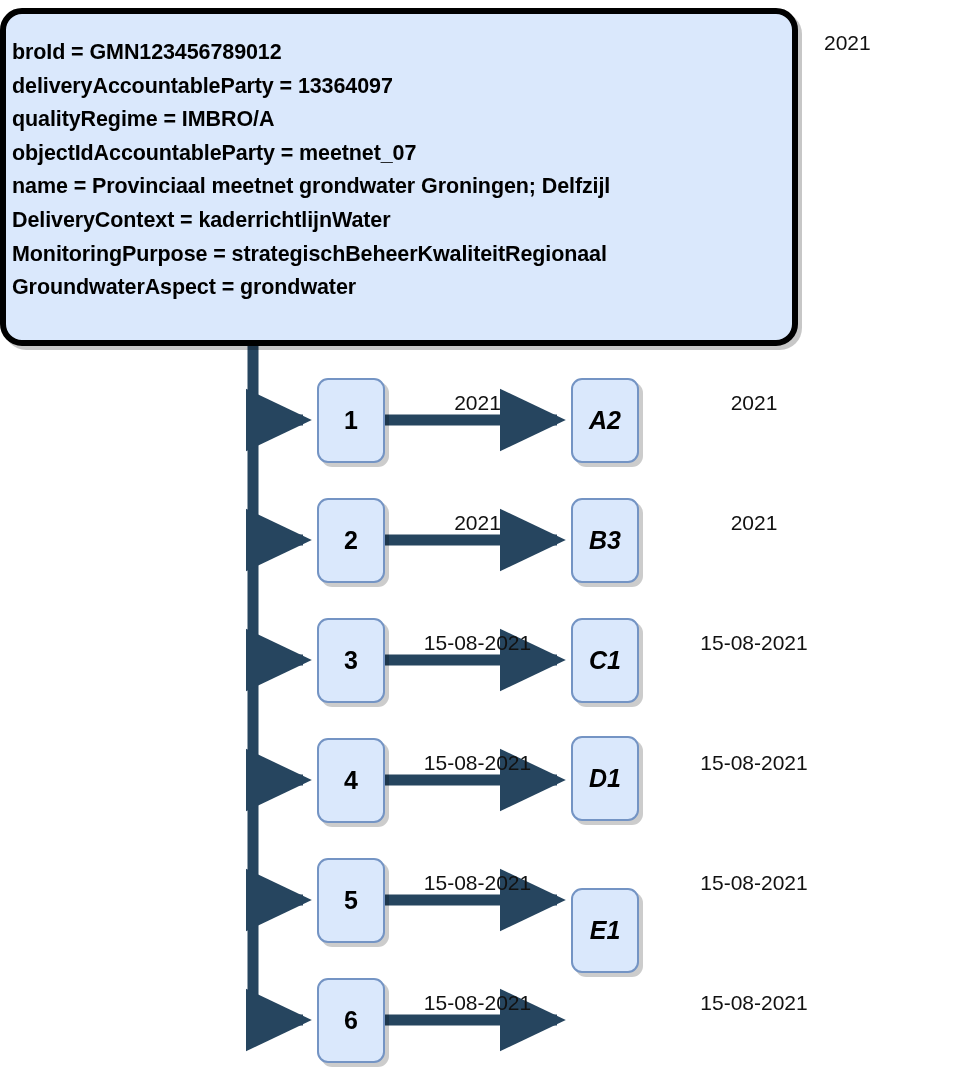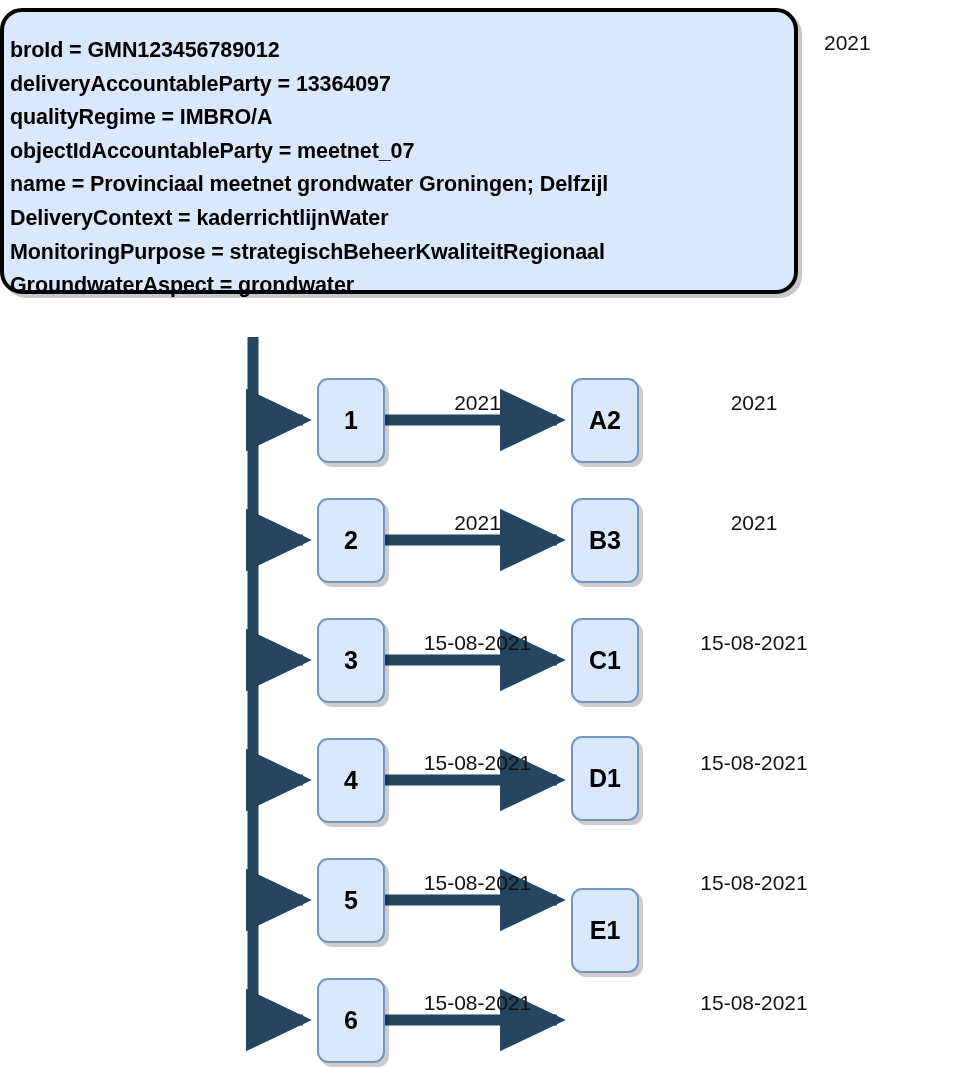--- a/index.html
+++ b/index.html
@@ -34,24 +34,24 @@
     height: 1068px;
     pointer-events: none;
   }
 
   
   .info-box {
     position: absolute;
     left: 0px;
     top: 8px;
     width: 798px;
-    height: 286px;
+    height: 338px;
     box-sizing: border-box;
     background: #dae8fc;
-    border: 4px solid #000000;
+    border: 6px solid #000000;
     border-radius: 22px;
     box-shadow: 4px 4px 0 0 rgba(0,0,0,0.22);
   }
   .info-box-text {
     position: absolute;
     left: 6px;
     top: 22px;
     right: 6px;
     font-size: 21.5px;
     font-weight: bold;
@@ -74,21 +74,21 @@
     border-radius: 11px;
     box-shadow: 4px 4px 0 0 rgba(0,0,0,0.20);
     display: flex;
     align-items: center;
     justify-content: center;
     font-size: 25px;
     font-weight: bold;
     color: #000000;
   }
   .node-left  { left: 317px; width: 68px; height: 85px; }
-  .node-right { left: 571px; width: 68px; height: 85px; }
+  .node-right { left: 571px; width: 68px; height: 85px; font-style: italic; }
 
   
   .edge-label {
     position: absolute;
     font-size: 21px;
     font-weight: normal;
     color: #111111;
     white-space: nowrap;
     text-align: center;
     line-height: 1;

